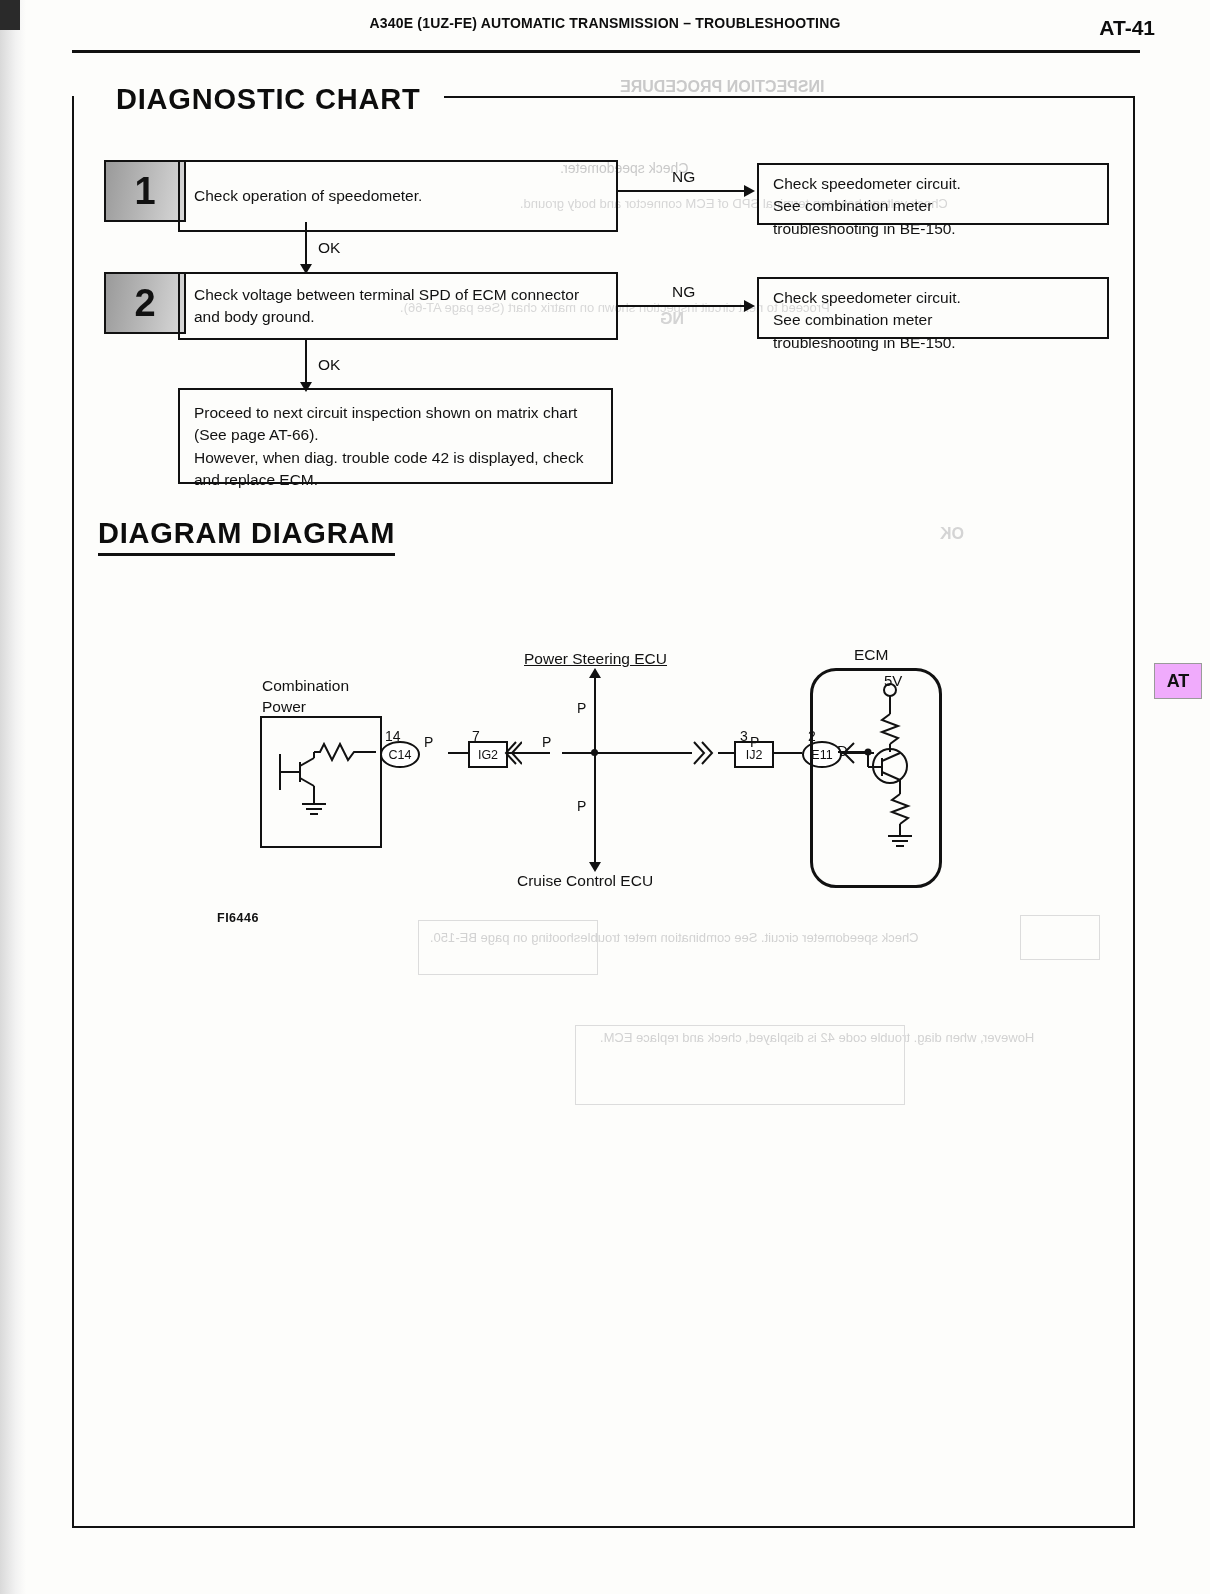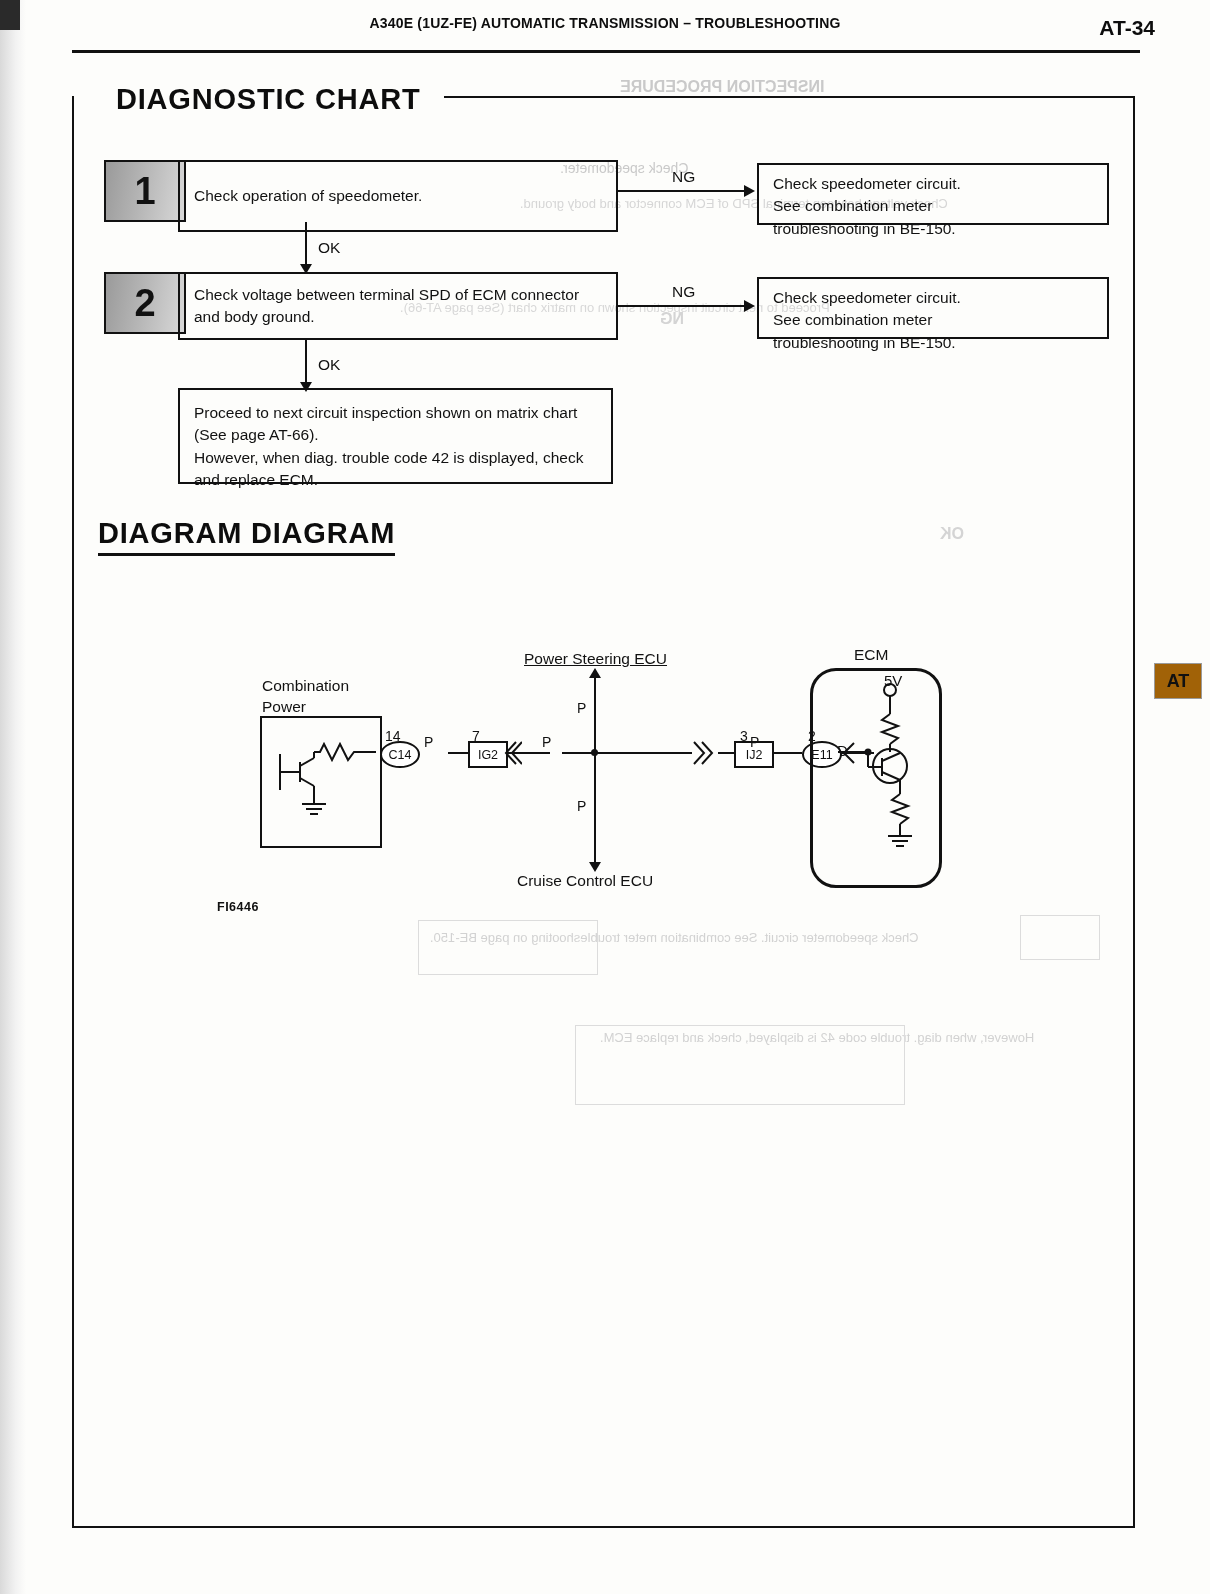--- a/index.html
+++ b/index.html
@@ -219,21 +219,21 @@
     color: #111;
     letter-spacing: 0.5px;
   }
 
   
   .at-tab {
     position: absolute;
     right: 8px;
     top: 663px;
     width: 46px; height: 34px;
-    background: #a16207;
+    background: #f0abfc;
     border: 1px solid #9a9a9a;
     font-size: 18px;
     font-weight: bold;
     display: flex; align-items: center; justify-content: center;
     color: #111;
   }
   
   .scan-edge {
     position: absolute;
     left: 0; top: 0;
@@ -279,21 +279,21 @@
 <div class="ghost small" style="left:600px; top:1030px; font-size:13px; color:#d2d2d2;">However, when diag. trouble code 42 is displayed, check and replace ECM.</div>
 <div class="ghost" style="left:940px; top:525px; color:#d4d4d4;">OK</div>
 <div class="ghost" style="left:660px; top:310px; color:#d4d4d4;">NG</div>
 <div class="ghost-box" style="left:575px; top:1025px; width:330px; height:80px;"></div>
 <div class="ghost-box" style="left:418px; top:920px; width:180px; height:55px;"></div>
 <div class="ghost-box" style="left:1020px; top:915px; width:80px; height:45px;"></div>
 
 <div class="header">
   <span class="header-title">A340E (1UZ-FE) AUTOMATIC TRANSMISSION – TROUBLESHOOTING</span>
 </div>
-<div class="page-num">AT-34</div>
+<div class="page-num">AT-41</div>
 <div class="header-rule"></div>
 
 <div class="at-tab">AT</div>
 
 <div class="outer-box"></div>
 <div class="outer-box-notch"></div>
 <div class="section-title" id="diagnostic-chart-title">DIAGNOSTIC CHART</div>
 
 <div class="step-badge" style="left:104px; top:160px;">1</div>
 <div class="flow-box" style="left:178px; top:160px; width:440px; height:72px; display:flex; align-items:center;">
@@ -425,14 +425,14 @@
 
     <line x1="92" y1="114" x2="92" y2="128" stroke="#111" stroke-width="2"></line>
     <polyline points="92,128 84,134 100,140 84,146 100,152 92,158" fill="none" stroke="#111" stroke-width="2"></polyline>
     <line x1="92" y1="158" x2="92" y2="170" stroke="#111" stroke-width="2"></line>
 
     <line x1="80" y1="170" x2="104" y2="170" stroke="#111" stroke-width="2"></line>
     <line x1="84" y1="175" x2="100" y2="175" stroke="#111" stroke-width="2"></line>
     <line x1="88" y1="180" x2="96" y2="180" stroke="#111" stroke-width="2"></line>
   </svg>
 
-  <div class="fig-code" style="left:145px; top:300px;text-align:center;">FI6446</div>
+  <div class="fig-code" style="left:145px; top:311px;text-align:center;">FI6446</div>
 </div>
 
 </body></html>

